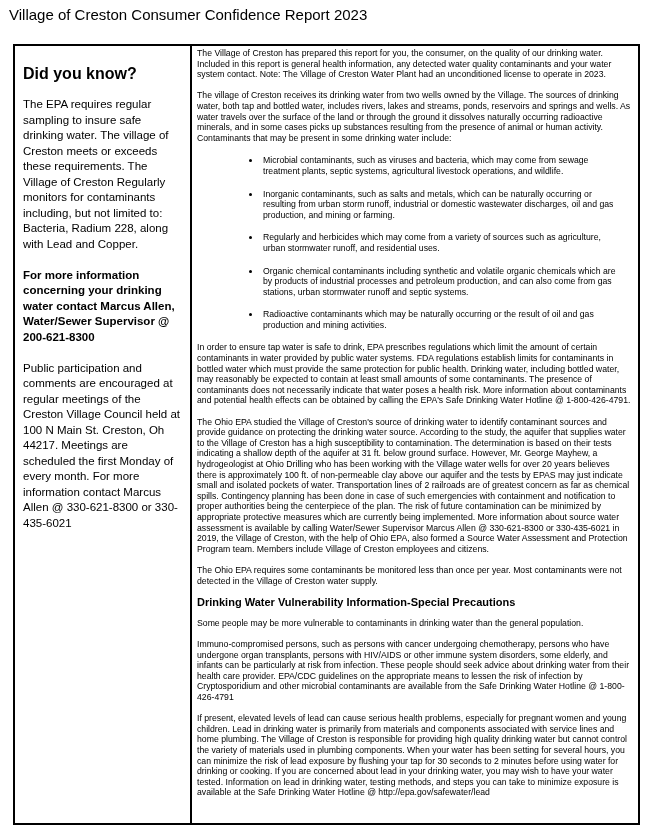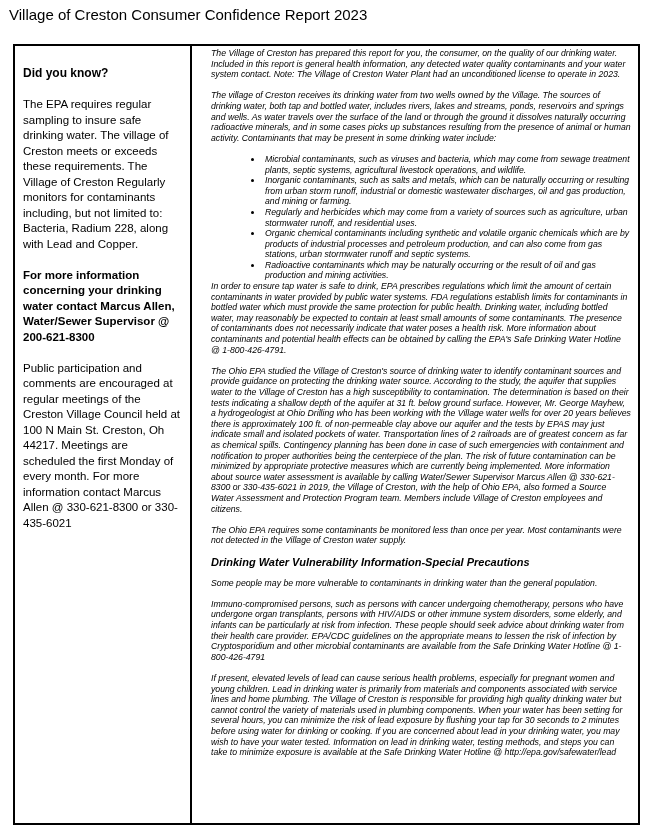--- a/index.html
+++ b/index.html
@@ -40,49 +40,48 @@
     width: 177px;
     flex: 0 0 177px;
     box-sizing: border-box;
     border-right: 2px solid #000000;
     padding: 20px 7px 0 8px;
     font-size: 11.5px;
     line-height: 15.5px;
   }
   .sidebar-heading {
     margin: 0 0 15.5px 0;
-    font-size: 12px;
+    font-size: 16px;
     font-weight: bold;
   }
   .sidebar-cell p {
     margin: 0 0 15.5px 0;
   }
   .sidebar-cell p.bold {
     font-weight: bold;
   }
   .main-cell {
     flex: 1 1 auto;
     box-sizing: border-box;
-    padding: 2px 7px 0 19px;
+    padding: 2px 7px 0 5px;
     font-size: 8.7px;
     line-height: 10.6px;
     text-align: left;
-    font-style: italic;
   }
   .main-cell p {
     margin: 0 0 10.6px 0;
   }
   .main-cell ul {
     margin: 0;
     padding: 0 0 0 52px;
     list-style: disc outside;
   }
   .main-cell li {
     padding-left: 2px;
-    margin: 0;
+    margin: 12px;
   }
   .section-heading {
     margin: 0 0 10.6px 0;
     font-size: 11px;
     font-weight: bold;
   }
 </style>
 </head>
 <body>
 

